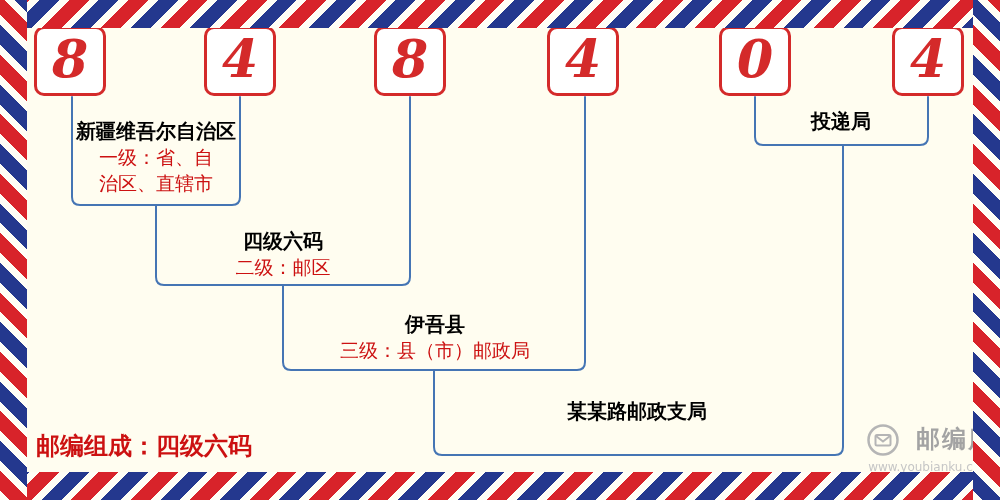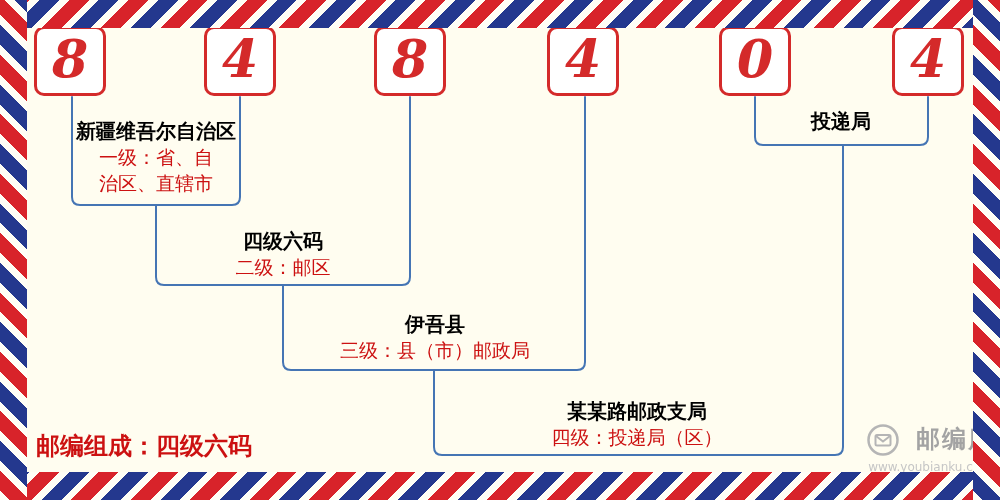--- a/index.html
+++ b/index.html
@@ -113,21 +113,20 @@
     <div class="level-desc">二级：邮区</div>
   </div>
 
   <div class="level-label lbl3">
     <div class="region-name">伊吾县</div>
     <div class="level-desc">三级：县（市）邮政局</div>
   </div>
 
   <div class="level-label lbl4">
     <div class="region-name">某某路邮政支局</div>
-    <div class="level-desc">四级：投递局（区）</div>
   </div>
 
   <div class="level-label lbl5">
     <div class="region-name">投递局</div>
   </div>
 
   <div class="footer-note">邮编组成：四级六码</div>
 
   <div class="watermark">
     <div class="watermark-row">

